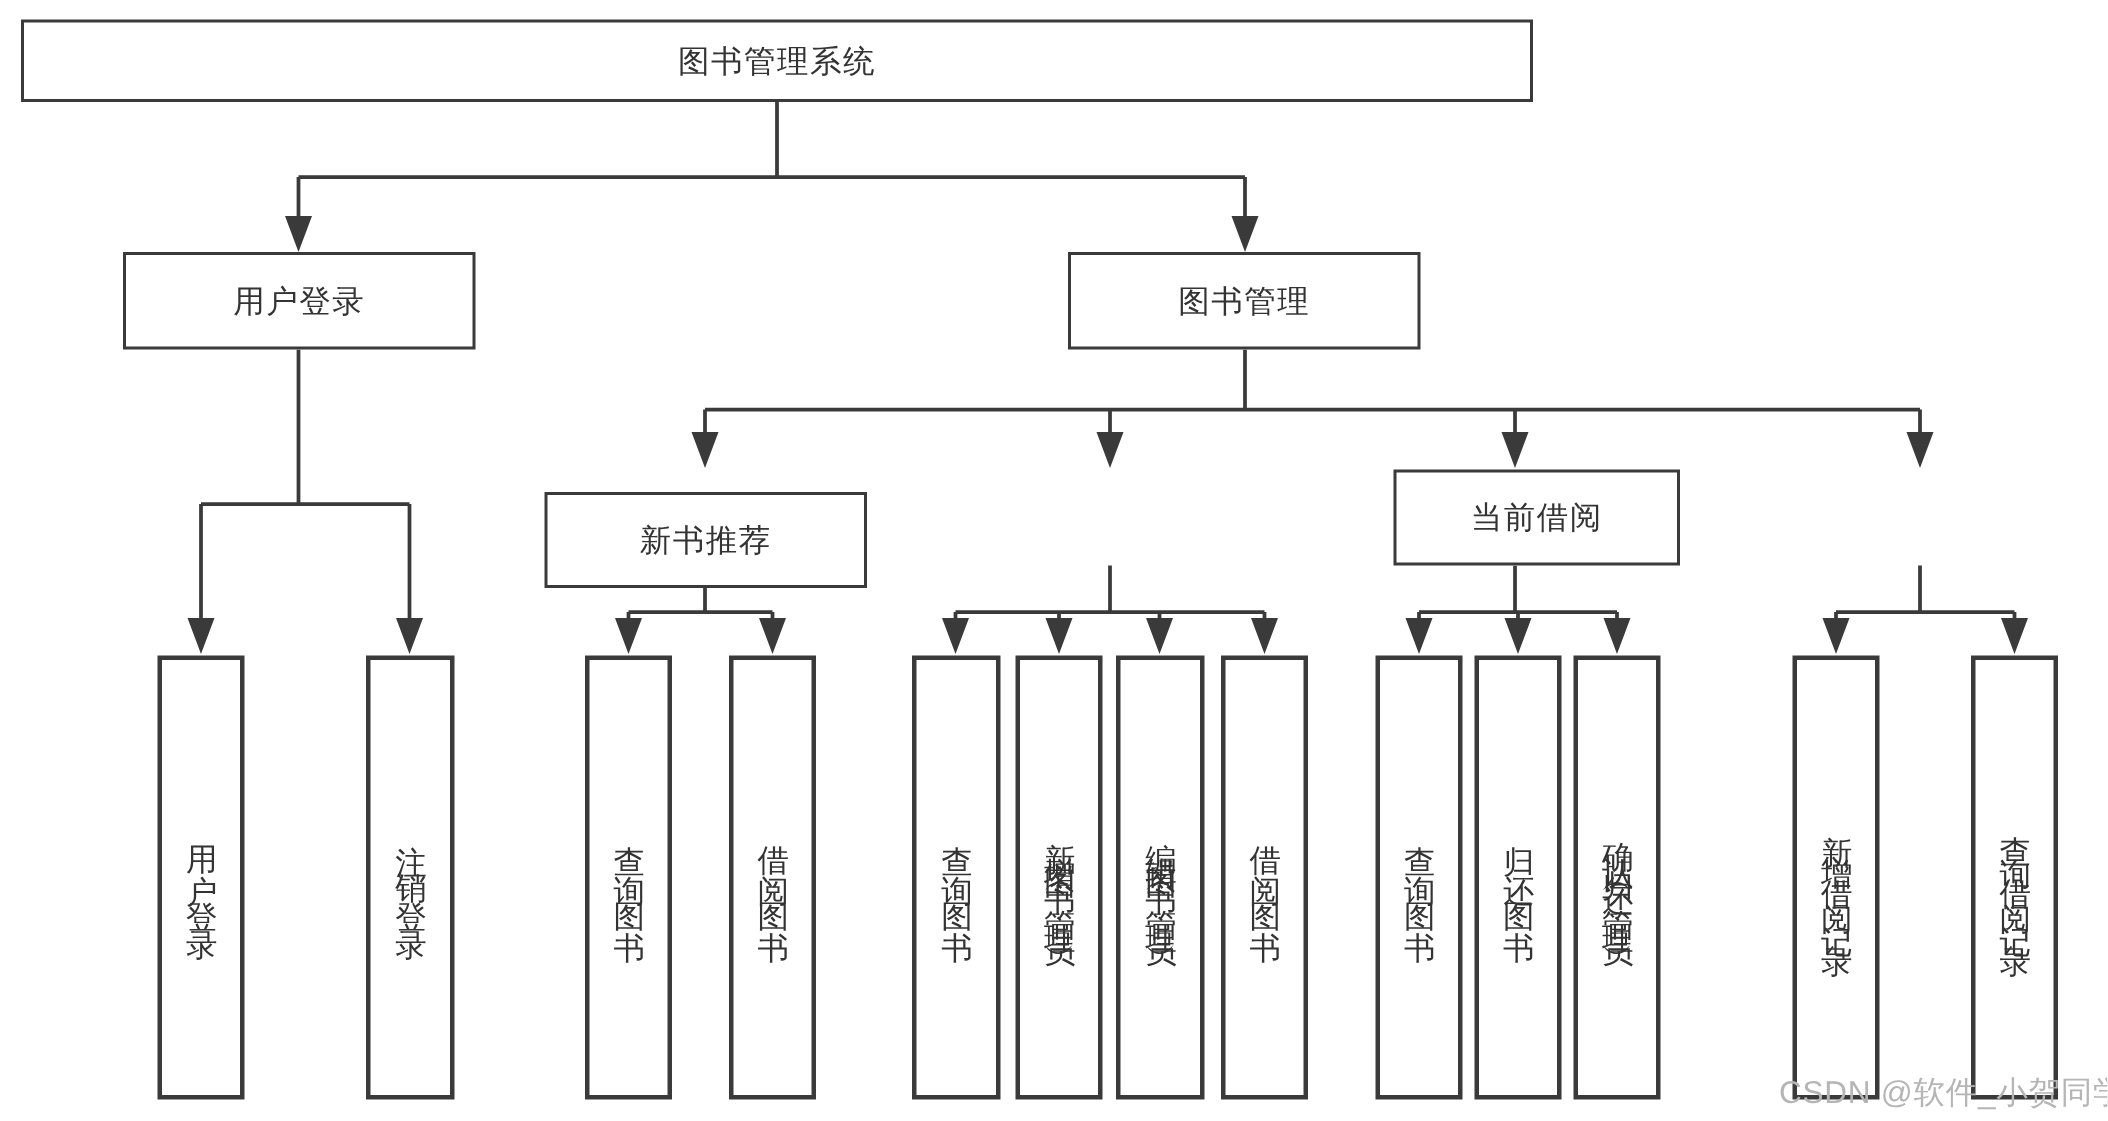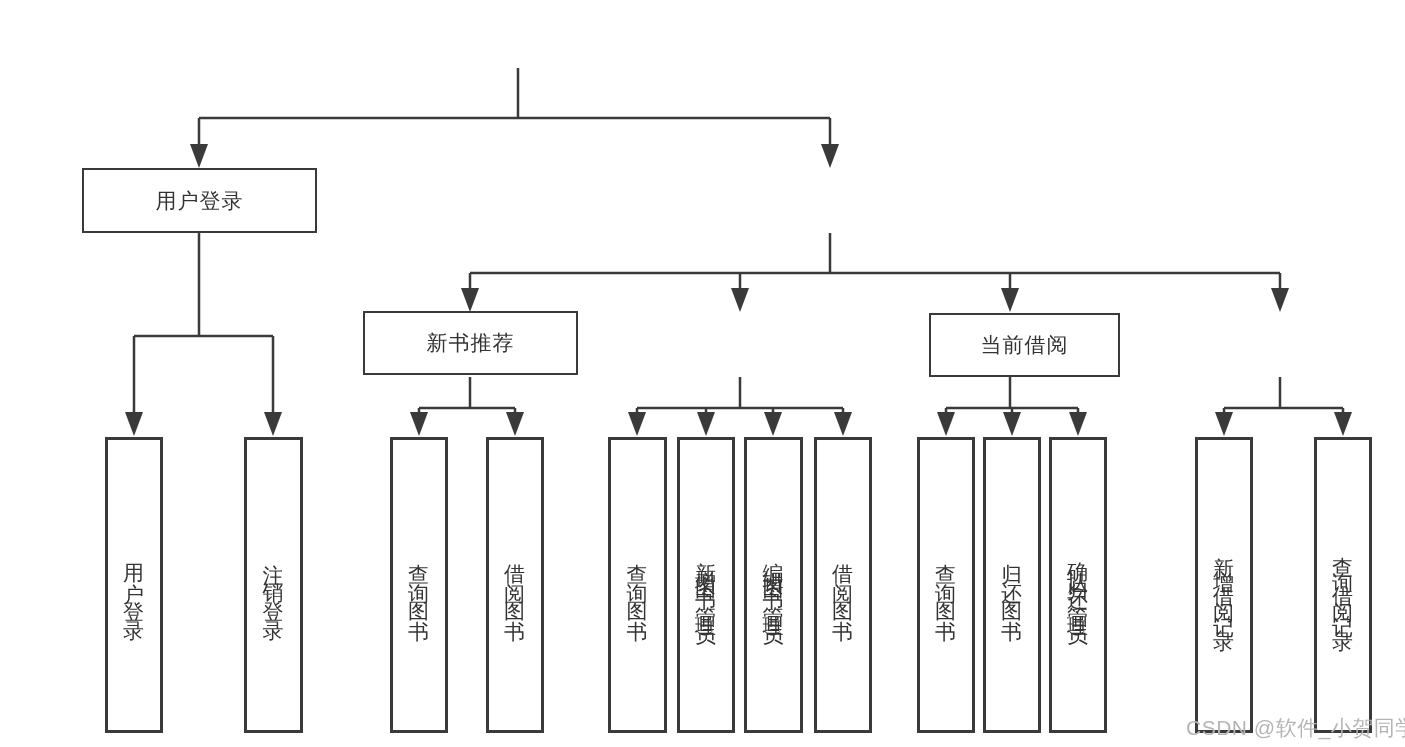--- a/index.html
+++ b/index.html
@@ -82,24 +82,26 @@
       <polygon points="773,436 764,412 782,412"></polygon>
       <polygon points="843,436 834,412 852,412"></polygon>
       <polygon points="946,436 937,412 955,412"></polygon>
       <polygon points="1012,436 1003,412 1021,412"></polygon>
       <polygon points="1078,436 1069,412 1087,412"></polygon>
       <polygon points="1224,436 1215,412 1233,412"></polygon>
       <polygon points="1343,436 1334,412 1352,412"></polygon>
     </g>
   </svg>
 
+  <div class="box" style="left:14px;top:13px;width:1008px;height:55px">图书管理系统</div>
 
   <div class="box" style="left:82px;top:168px;width:235px;height:65px">用户登录</div>
+  <div class="box" style="left:712px;top:168px;width:235px;height:65px">图书管理</div>
 
-  <div class="box" style="left:363px;top:311px;width:215px;height:64px">新书推荐</div>
+  <div class="box" style="left:363px;top:328px;width:215px;height:64px">新书推荐</div>
   <div class="box" style="left:929px;top:313px;width:191px;height:64px">当前借阅</div>
 
   <div class="box leaf" style="left:105px;top:437px;width:58px;height:296px">
     <span style="letter-spacing: 19px;">用户登录</span>
   </div>
   <div class="box leaf" style="left:244px;top:437px;width:59px;height:296px">
     <span style="letter-spacing: 19px;">注销登录</span>
   </div>
 
   <div class="box leaf" style="left:390px;top:437px;width:58px;height:296px">

